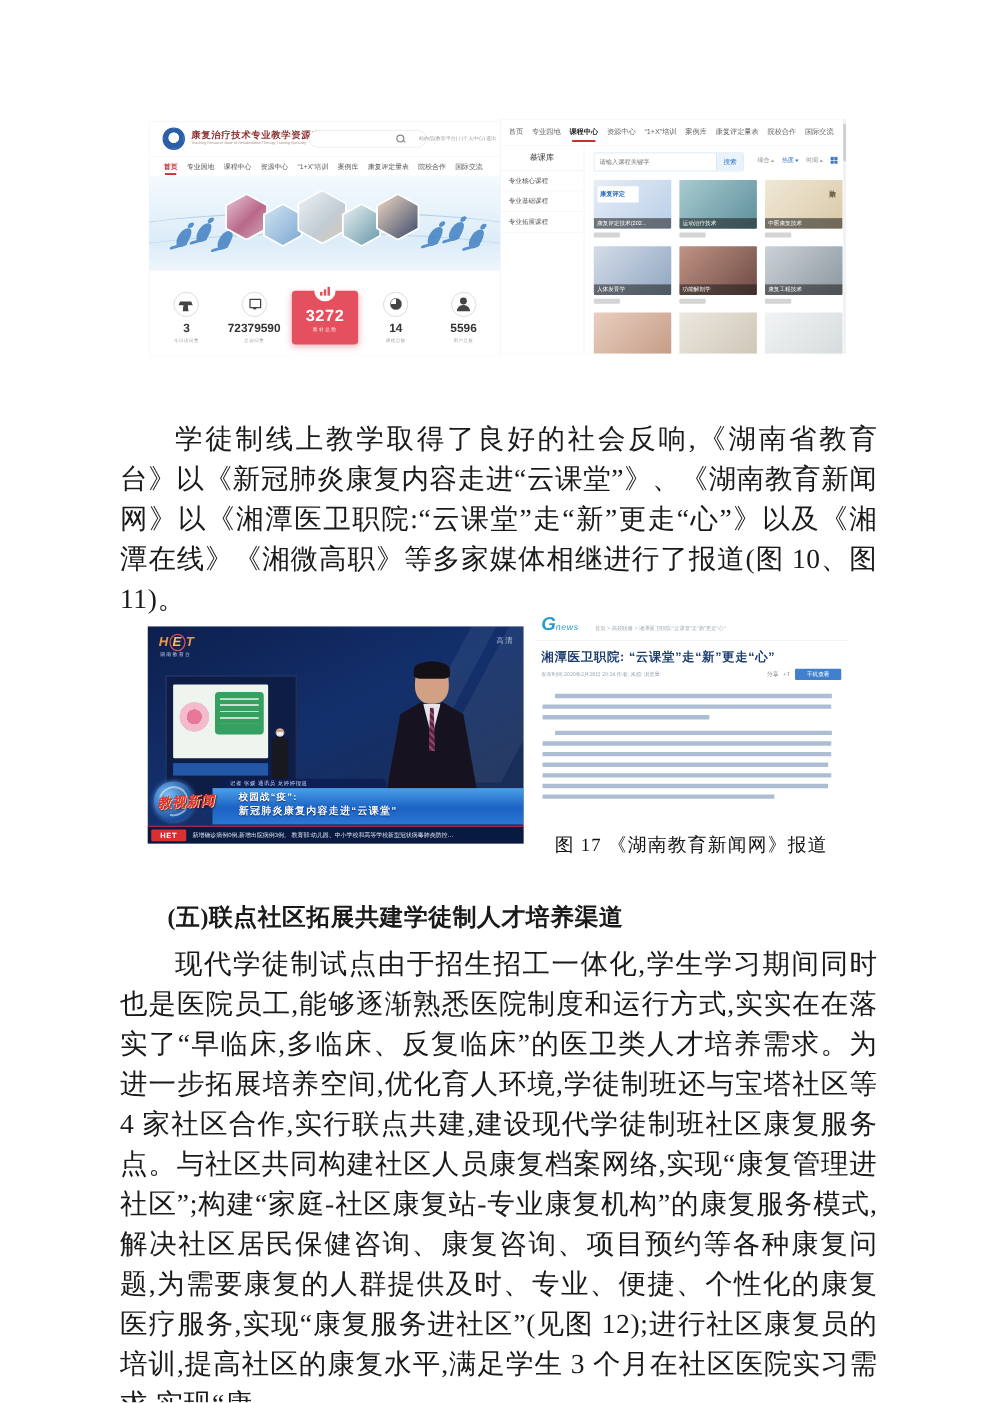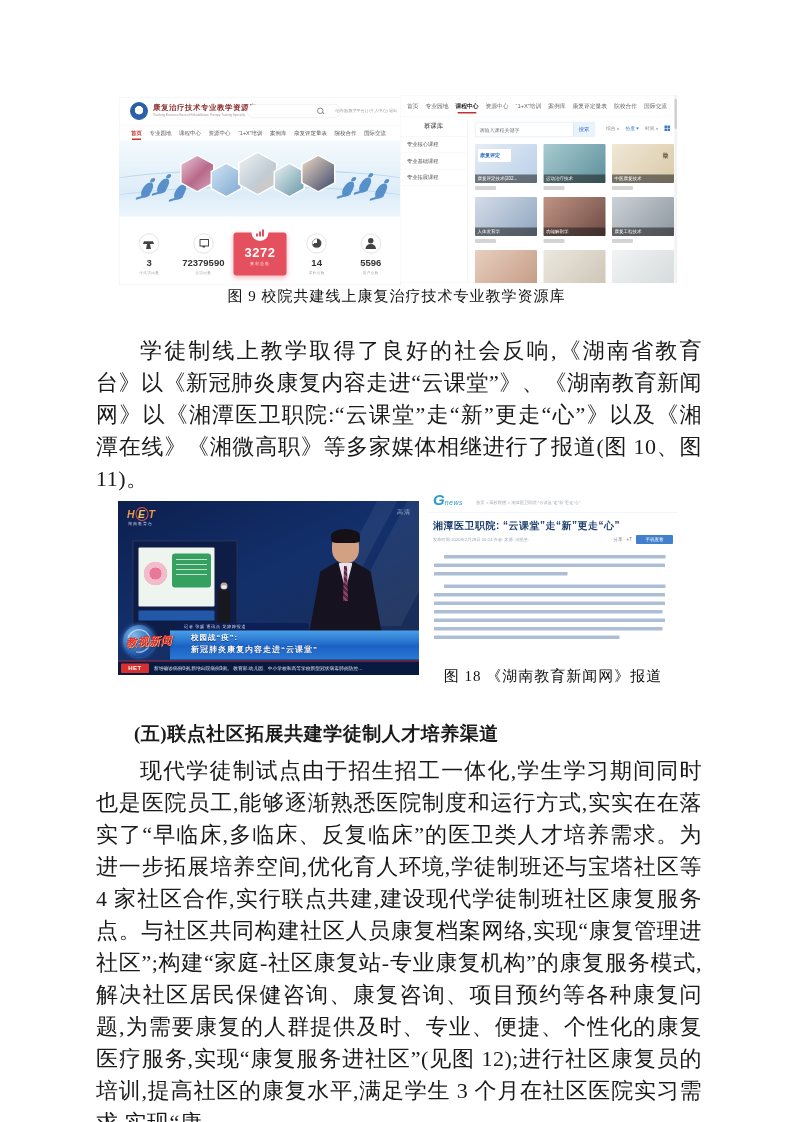--- a/index.html
+++ b/index.html
@@ -319,21 +319,20 @@
             <div class="thumb" style="background:linear-gradient(135deg,#f2f4f4,#d4dadc);"></div>
           </div>
         </div>
       </div>
       <div class="c-scroll">
           <i></i>
         </div>
     </div>
   </div>
 
-  <div class="abs doc-caption" style="left:0;right:0;top:287px;">图 9  校院共建线上康复治疗技术专业教学资源库</div>
 
   <div class="abs doc-par" style="left:96px;top:335px;width:606px;">学徒制线上教学取得了良好的社会反响,《湖南省教育台》以《新冠肺炎康复内容走进“云课堂”》、《湖南教育新闻网》以《湘潭医卫职院:“云课堂”走“新”更走“心”》以及《湘潭在线》《湘微高职》等多家媒体相继进行了报道(图 10、图 11)。</div>
 
   <div class="abs shot" style="left:118px;top:501px;width:301px;height:174px;">
     <div class="inner tv">
       <div class="panel" style="right:-30px;top:0;width:120px;height:250px;"></div>
       <div class="panel" style="right:110px;top:0;width:40px;height:250px;"></div>
       <div class="het"><span>H</span><span class="ring">E</span><span>T</span></div>
       <div class="het-sub">湖南教育台</div>
       <div class="hd">高清</div>
@@ -387,18 +386,18 @@
         <div class="bar" style="width:97%;"></div>
         <div class="bar" style="width:97%;"></div>
         <div class="bar" style="width:96%;"></div>
         <div class="bar" style="width:97%;"></div>
         <div class="bar" style="width:96%;"></div>
         <div class="bar" style="width:78%;"></div>
       </div>
     </div>
   </div>
 
-  <div class="abs doc-caption" style="left:428px;width:250px;top:667px;">图 18  《湖南教育新闻网》报道</div>
+  <div class="abs doc-caption" style="left:428px;width:250px;top:667px;">图 17  《湖南教育新闻网》报道</div>
 
   <div class="abs doc-heading" style="left:96px;top:721px;width:606px;">(五)联点社区拓展共建学徒制人才培养渠道</div>
   <div class="abs doc-par" style="left:96px;top:755px;width:606px;">现代学徒制试点由于招生招工一体化,学生学习期间同时也是医院员工,能够逐渐熟悉医院制度和运行方式,实实在在落实了“早临床,多临床、反复临床”的医卫类人才培养需求。为进一步拓展培养空间,优化育人环境,学徒制班还与宝塔社区等 4 家社区合作,实行联点共建,建设现代学徒制班社区康复服务点。与社区共同构建社区人员康复档案网络,实现“康复管理进社区”;构建“家庭-社区康复站-专业康复机构”的康复服务模式,解决社区居民保健咨询、康复咨询、项目预约等各种康复问题,为需要康复的人群提供及时、专业、便捷、个性化的康复医疗服务,实现“康复服务进社区”(见图 12);进行社区康复员的培训,提高社区的康复水平,满足学生 3 个月在社区医院实习需求,实现“康</div>
 
 </div>
 
 </body></html>

